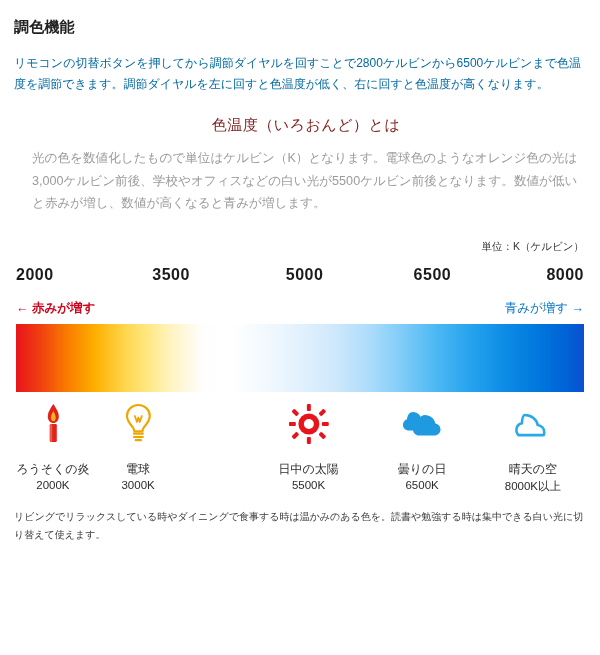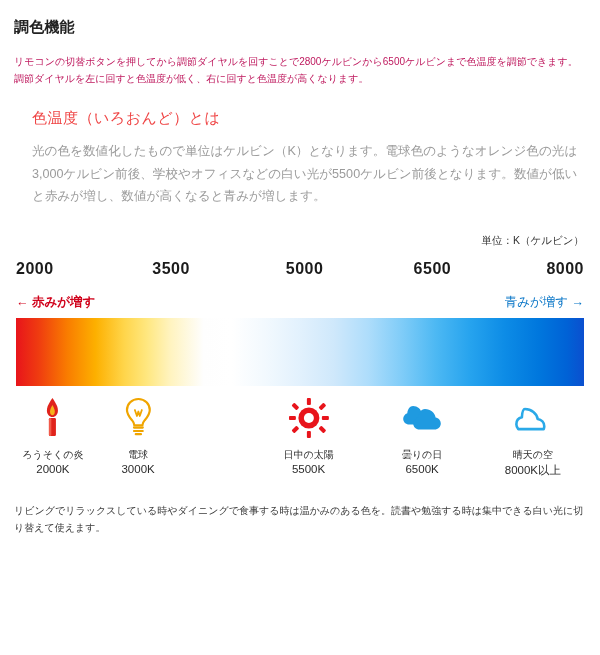--- a/index.html
+++ b/index.html
@@ -22,35 +22,36 @@
     padding: 0 14px;
   }
   .title {
     font-size: 15px;
     font-weight: bold;
     color: #222222;
     margin: 18px 0 14px 0;
     letter-spacing: 0.2px;
   }
   .lead {
-    font-size: 10px;
+    font-size: 12px;
     line-height: 1.72;
-    color: #be185d;
+    color: #0369a1;
     margin: 16px 0 22px 0;
   }
   .note-block {
     margin: 0 0 8px 0;
     padding: 0 6px 0 18px;
   }
   .note-title {
     font-size: 15px;
-    color: #ef4444;
+    color: #7f1d1d;
     font-weight: normal;
     margin: 0 0 12px 0;
     letter-spacing: 0.5px;
+    text-align: center;
   }
   .note-body {
     font-size: 12.6px;
     line-height: 1.78;
     color: #9b9b9b;
     margin: 0;
   }
   .scale-wrap {
     margin-top: 26px;
   }
@@ -133,23 +134,23 @@
     text-align: center;
     transform: translateX(-50%);
   }
   .icon-art {
     height: 44px;
     display: flex;
     align-items: flex-end;
     justify-content: center;
   }
   .icon-name {
-    font-size: 10px;
+    font-size: 12px;
     color: #2c2c2c;
-    margin-top: 10px;
+    margin-top: 17px;
     white-space: nowrap;
   }
   .icon-k {
     font-size: 11.5px;
     color: #2c2c2c;
     margin-top: 1px;
     white-space: nowrap;
   }
   .footer-text {
     font-size: 10px;

